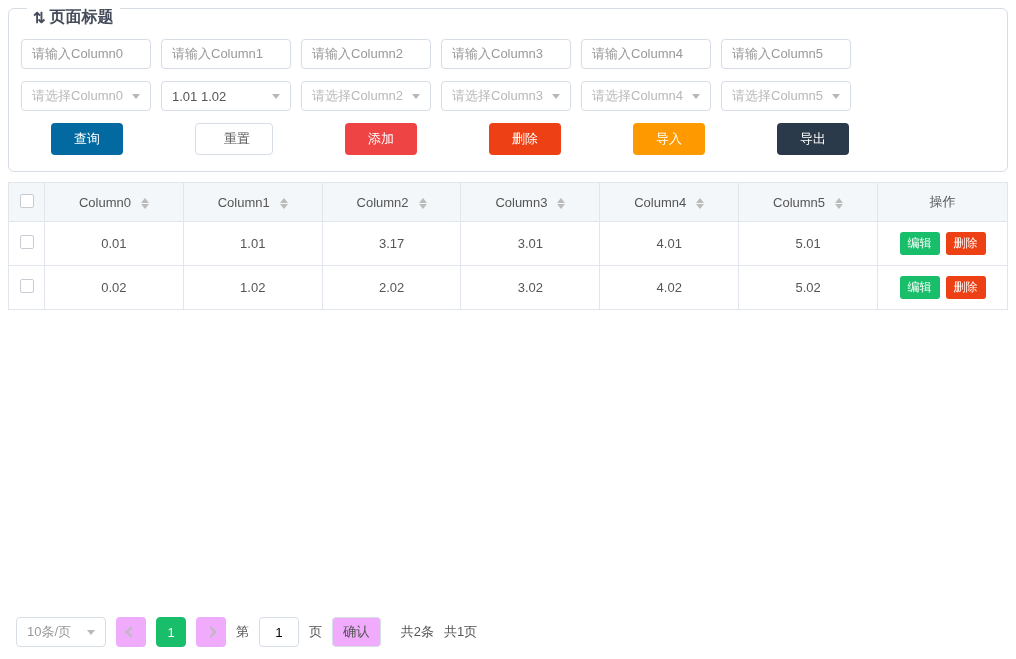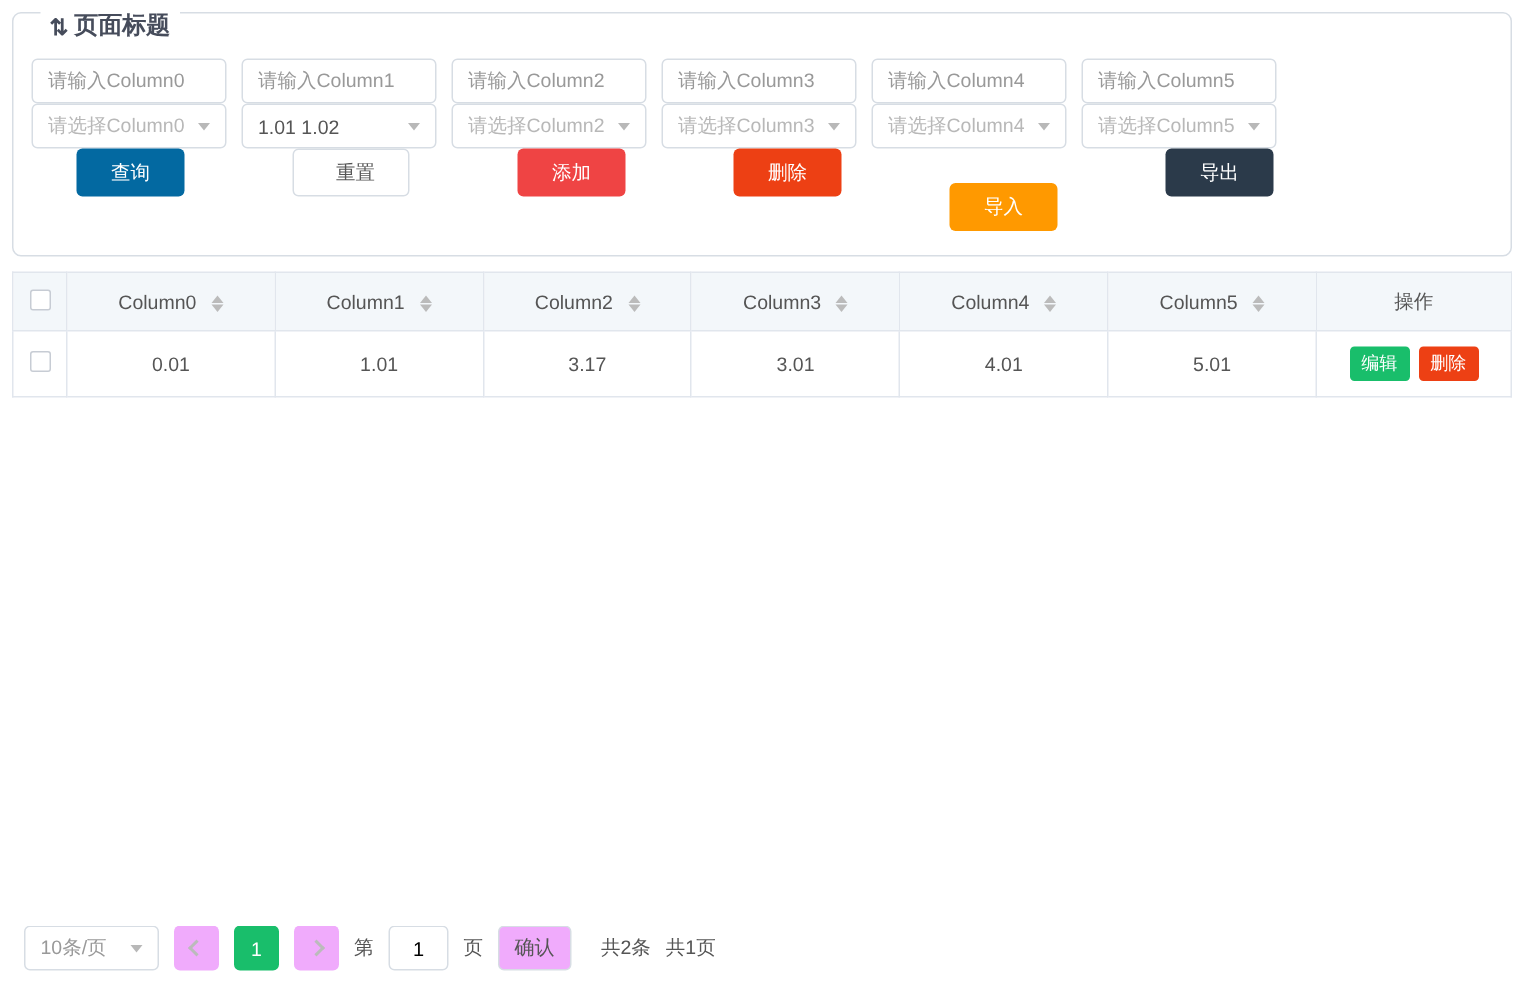--- a/index.html
+++ b/index.html
@@ -31,21 +31,21 @@
     gap: 4px;
   }
   .panel-title .icn {
     font-size: 15px;
     color: #464c5b;
   }
   .row {
     display: flex;
     flex-wrap: wrap;
     gap: 10px;
-    margin-bottom: 0;
+    margin-bottom: 12px;
   }
   .row:last-child { margin-bottom: 0; }
   .input, .select {
     height: 30px;
     border: 1px solid #d7dde4;
     border-radius: 4px;
     padding: 0 10px;
     font-size: 13px;
     color: #999;
     background: #fff;
@@ -77,21 +77,21 @@
     display: flex;
     align-items: center;
     justify-content: center;
     min-width: 72px;
   }
   .btn-row { display: flex; gap: 72px; padding-left: 30px; }
   .btn-green { background: #0369a1; }
   .btn-white { background: #fff; color: #555; border: 1px solid #d7dde4; padding-left: 28px; }
   .btn-blue  { background: #ef4444; }
   .btn-red   { background: #ed4014; }
-  .btn-orange{ background: #ff9900; margin-top: 23px; }
+  .btn-orange{ background: #ff9900; }
   .btn-dark  { background: #2b3a4a; }
 
   .table {
     width: 100%;
     border-collapse: collapse;
     border: 1px solid #d7dde4;
   }
   .table th, .table td {
     border: 1px solid #e1e6ed;
     padding: 10px 8px;
@@ -281,20 +281,30 @@
       <tr>
         <td><span class="cb"></span></td>
         <td>0.01</td>
         <td>1.01</td>
         <td>3.17</td>
         <td>3.01</td>
         <td>4.01</td>
         <td>5.01</td>
         <td><span class="op-btn op-edit">编辑</span><span class="op-btn op-del">删除</span></td>
       </tr>
+      <tr>
+        <td><span class="cb"></span></td>
+        <td>0.02</td>
+        <td>1.02</td>
+        <td>2.02</td>
+        <td>3.02</td>
+        <td>4.02</td>
+        <td>5.02</td>
+        <td><span class="op-btn op-edit">编辑</span><span class="op-btn op-del">删除</span></td>
+      </tr>
     </tbody>
 </table>
 
 <div class="footer">
   <div class="select">
     <span>10条/页</span>
     <span class="caret"></span>
   </div>
   <div class="pg-btn nobord">
       <span class="chev left"></span>

